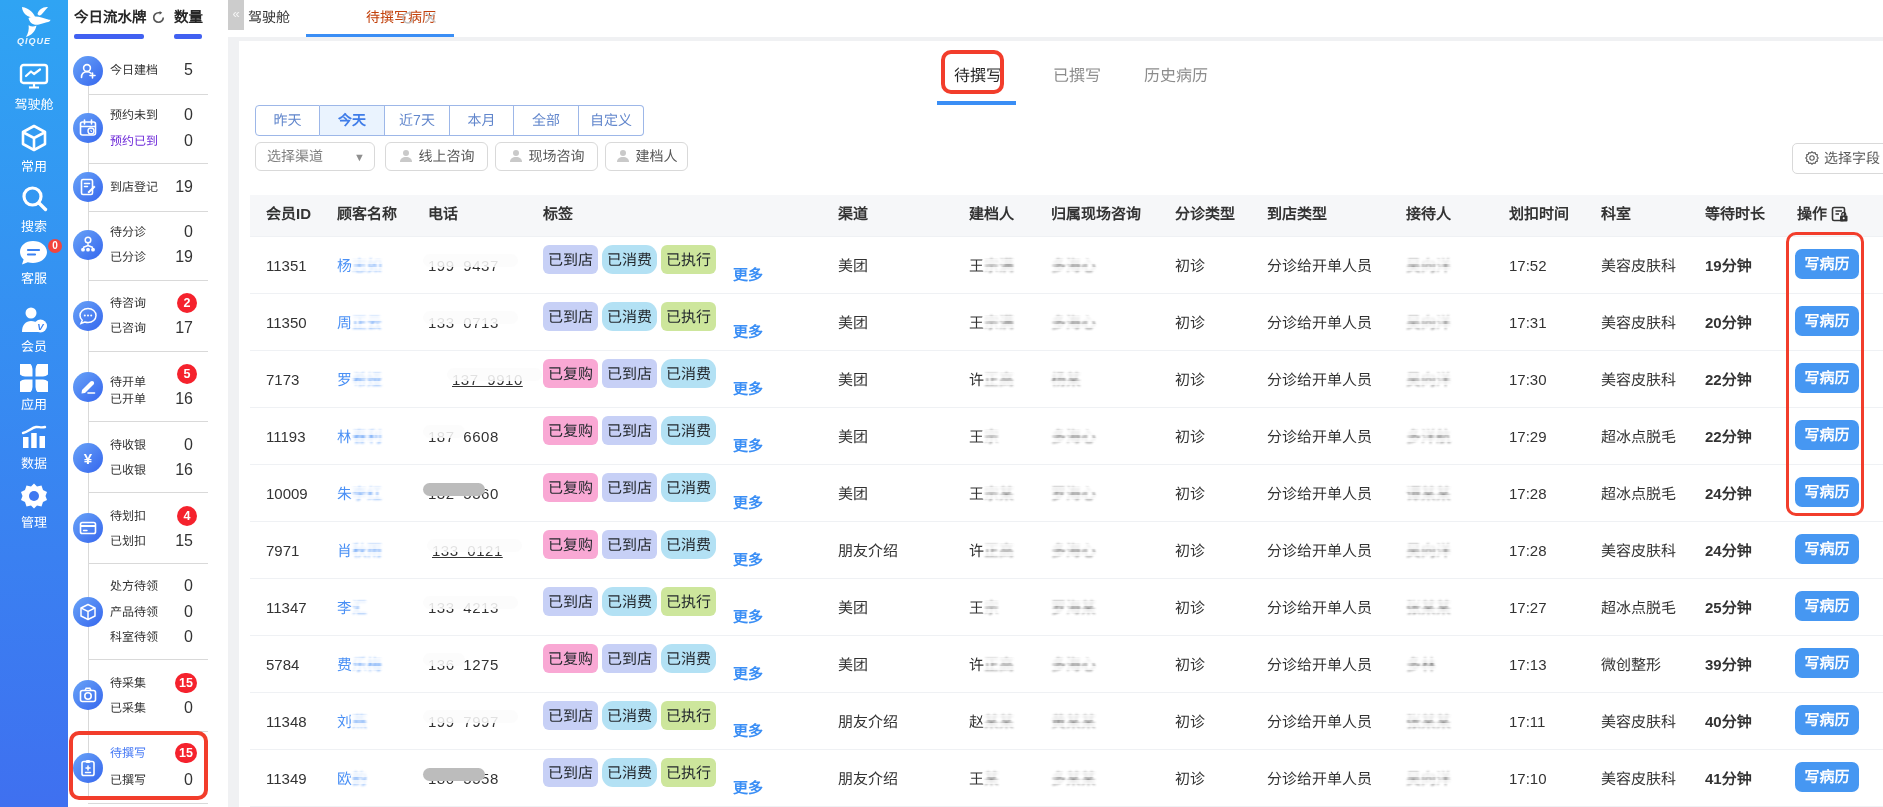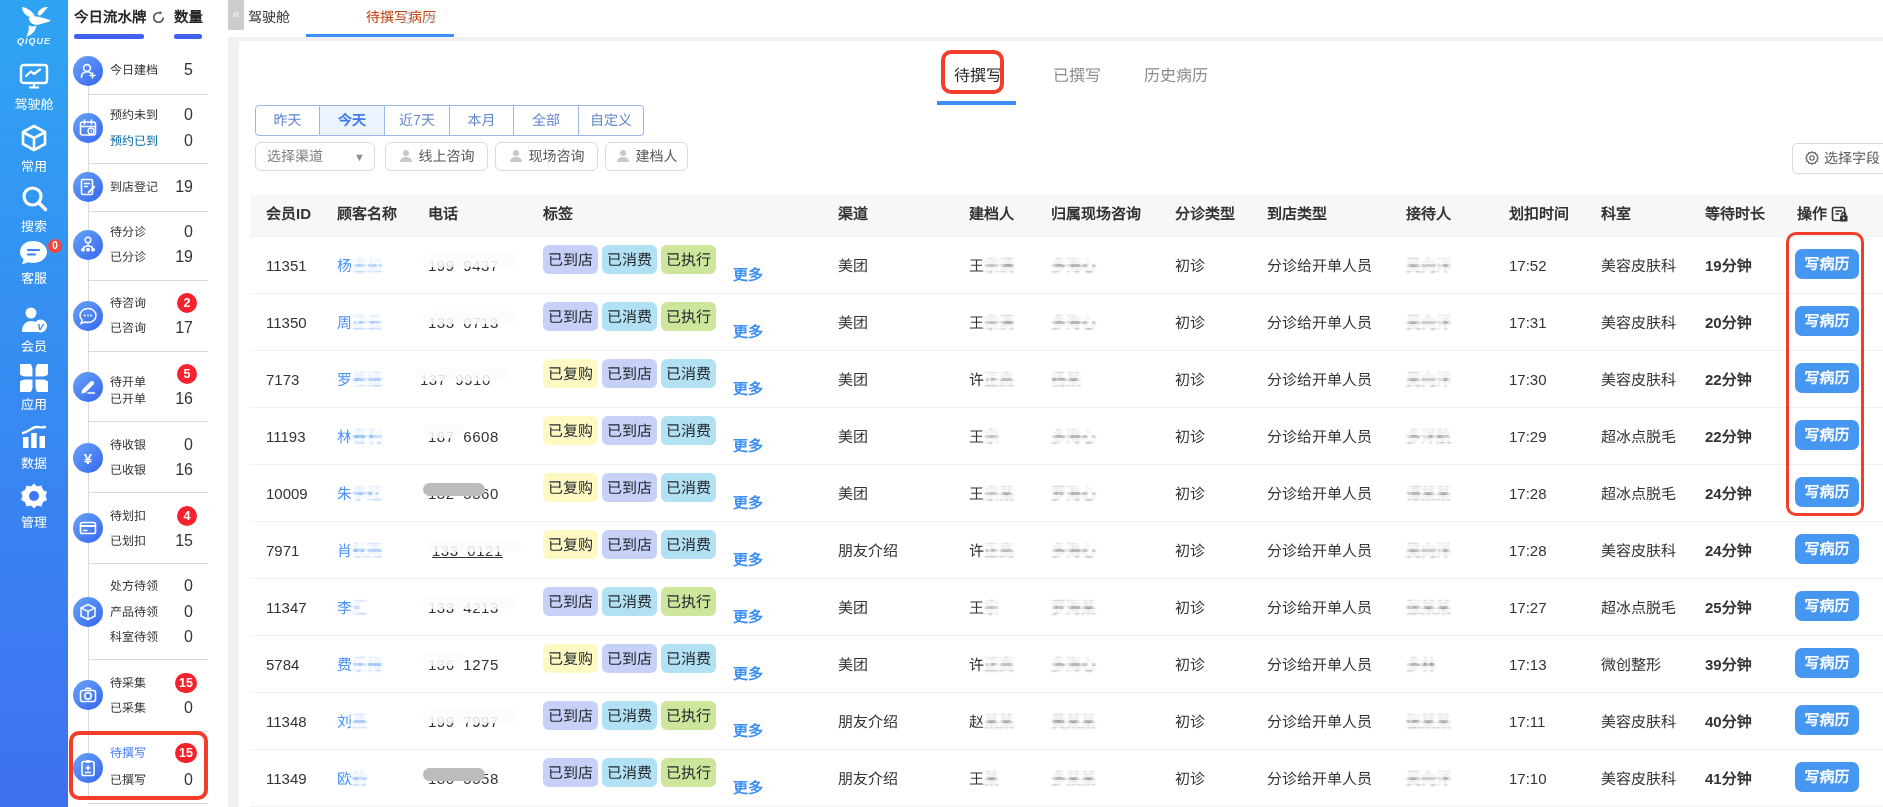--- a/index.html
+++ b/index.html
@@ -29,23 +29,23 @@
 .ttab{position:absolute;top:0;font-size:16px;line-height:17px;}
 
 .fbtn{position:absolute;top:105px;height:31px;border:1px solid #9db7e8;border-left:none;color:#6186cc;font-size:14px;text-align:center;line-height:29px;background:#fff;}
 .selbox{position:absolute;height:29px;border:1px solid #d9d9d9;border-radius:6px;background:#fff;color:#808080;font-size:14px;line-height:27px;}
 
 .th{position:absolute;font-size:15px;font-weight:bold;color:#333;white-space:nowrap;line-height:16px;}
 .td{position:absolute;font-size:15px;color:#333;white-space:nowrap;line-height:20px;}
 .rowline{position:absolute;left:250px;width:1633px;height:1px;background:#eff1f4;}
 .tag{position:absolute;height:29px;border-radius:6px;font-size:15px;color:#24292e;text-align:center;line-height:29px;}
 .tA{background:#c7d0f6;}
-.tB{background:#b3e1f4;}
+.tB{background:#b3e1f4;border-radius:11px;}
 .tC{background:#cde69c;}
-.tR{background:#fef9c3;}
+.tR{background:#f9a8d4;}
 .more{position:absolute;color:#3a8ef5;font-weight:bold;font-size:15px;line-height:16px;}
 .wbtn{position:absolute;left:1795px;width:64px;height:30px;background:#4697f2;border-radius:7px;color:#fff;font-size:15px;font-weight:600;text-align:center;line-height:30px;}
 .sm{position:relative;display:inline-block;}
 .sm b{font-weight:normal;color:#5a5a5a;filter:blur(1.1px);opacity:.85;}
 .sm i{position:absolute;left:-2px;right:-2px;background:rgba(255,255,255,.8);border-radius:3px;}
 .smb b{color:#4a90f5 !important;filter:blur(1px) !important;opacity:.9 !important;}
 .ph{position:absolute;font-size:15px;color:#333;white-space:nowrap;line-height:20px;letter-spacing:.5px;text-align:center;}
 .pcover{position:absolute;top:-2px;height:13px;background:rgba(252,252,252,.87);border-radius:7px;}
 .pgray{position:absolute;top:-1px;height:13px;background:#bcbcbc;border-radius:7px;}
 .redbox{position:absolute;border:4px solid #f23d2b;border-radius:10px;background:transparent;z-index:50;}
@@ -132,21 +132,21 @@
       <div class="fcirc" style="top:113px;">
         <svg width="18" height="18" viewBox="0 0 18 18">
           <rect x="1.5" y="3" width="15" height="13" rx="2" fill="none" stroke="#fff" stroke-width="1.6"></rect>
           <path d="M5.5 1 L5.5 5 M12.5 1 L12.5 5 M2 7.5 L16 7.5" stroke="#fff" stroke-width="1.6" stroke-linecap="round"></path>
           <circle cx="12" cy="12" r="3" fill="none" stroke="#fff" stroke-width="1.4"></circle>
           <path d="M12 10.8 L12 12 L13 12.7" stroke="#fff" stroke-width="1.1"></path>
         </svg>
       </div>
       <div class="ft" style="top:105px;color:#333;">预约未到</div>
       <div class="fn" style="top:105px;">0</div>
-      <div class="ft" style="top:131px;color:#0369a1;">预约已到</div>
+      <div class="ft" style="top:131px;color:#6d28d9;">预约已到</div>
       <div class="fn" style="top:131px;">0</div>
       <div class="fdiv" style="top:163px;"></div>
       <div class="fline" style="top:163px;height:48px;"></div>
       <div class="fcirc" style="top:172px;">
         <svg width="18" height="18" viewBox="0 0 18 18">
           <rect x="2.5" y="1.5" width="11" height="15" rx="1.5" fill="none" stroke="#fff" stroke-width="1.6"></rect>
           <path d="M5.5 5.5 L10.5 5.5 M5.5 8.5 L8.5 8.5" stroke="#fff" stroke-width="1.5" stroke-linecap="round"></path>
           <path d="M9 13.5 L15 7.5 L16.5 9 L10.5 15 L8.7 15.3 Z" fill="#fff"></path>
         </svg>
       </div>
@@ -358,21 +358,21 @@
     <div class="td" style="left:1175px;top:313px;">初诊</div>
     <div class="td" style="left:1267px;top:313px;">分诊给开单人员</div>
     <div class="td" style="left:1406px;top:313px;"><span class="sm"><b>吴向洋</b><i style="top:3px;height:5px;"></i><i style="top:11px;height:4px;"></i></span></div>
     <div class="td" style="left:1509px;top:313px;">17:31</div>
     <div class="td" style="left:1601px;top:313px;">美容皮肤科</div>
     <div class="td" style="left:1705px;top:313px;font-weight:bold;">20分钟</div>
     <div class="wbtn" style="top:305.5px;">写病历</div>
     <div class="rowline" style="top:350px;"></div>
     <div class="td" style="left:266px;top:370px;">7173</div>
     <div class="td" style="left:337px;top:370px;color:#4a90f5;">罗<span class="sm smb"><b>希娅</b><i style="top:3px;height:5px;"></i><i style="top:11px;height:4px;"></i></span></div>
-    <div class="ph" style="left:420px;top:370px;">137 9910<i class="pcover" style="left:-5px;width:95px;"></i></div>
+    <div class="ph" style="left:452px;top:370px;text-decoration:underline;">137 9910<i class="pcover" style="left:-5px;width:95px;"></i></div>
     <div class="tag tR" style="left:543px;top:359px;width:55px;">已复购</div>
     <div class="tag tA" style="left:602px;top:359px;width:55px;">已到店</div>
     <div class="tag tB" style="left:661px;top:359px;width:55px;">已消费</div>
     <div class="more" style="left:733px;top:381px;">更多</div>
     <div class="td" style="left:838px;top:370px;">美团</div>
     <div class="td" style="left:969px;top:370px;">许<span class="sm"><b>正高</b><i style="top:3px;height:5px;"></i><i style="top:11px;height:4px;"></i></span></div>
     <div class="td" style="left:1051px;top:370px;"><span class="sm"><b>杨某</b><i style="top:3px;height:5px;"></i><i style="top:11px;height:4px;"></i></span></div>
     <div class="td" style="left:1175px;top:370px;">初诊</div>
     <div class="td" style="left:1267px;top:370px;">分诊给开单人员</div>
     <div class="td" style="left:1406px;top:370px;"><span class="sm"><b>吴向洋</b><i style="top:3px;height:5px;"></i><i style="top:11px;height:4px;"></i></span></div>

